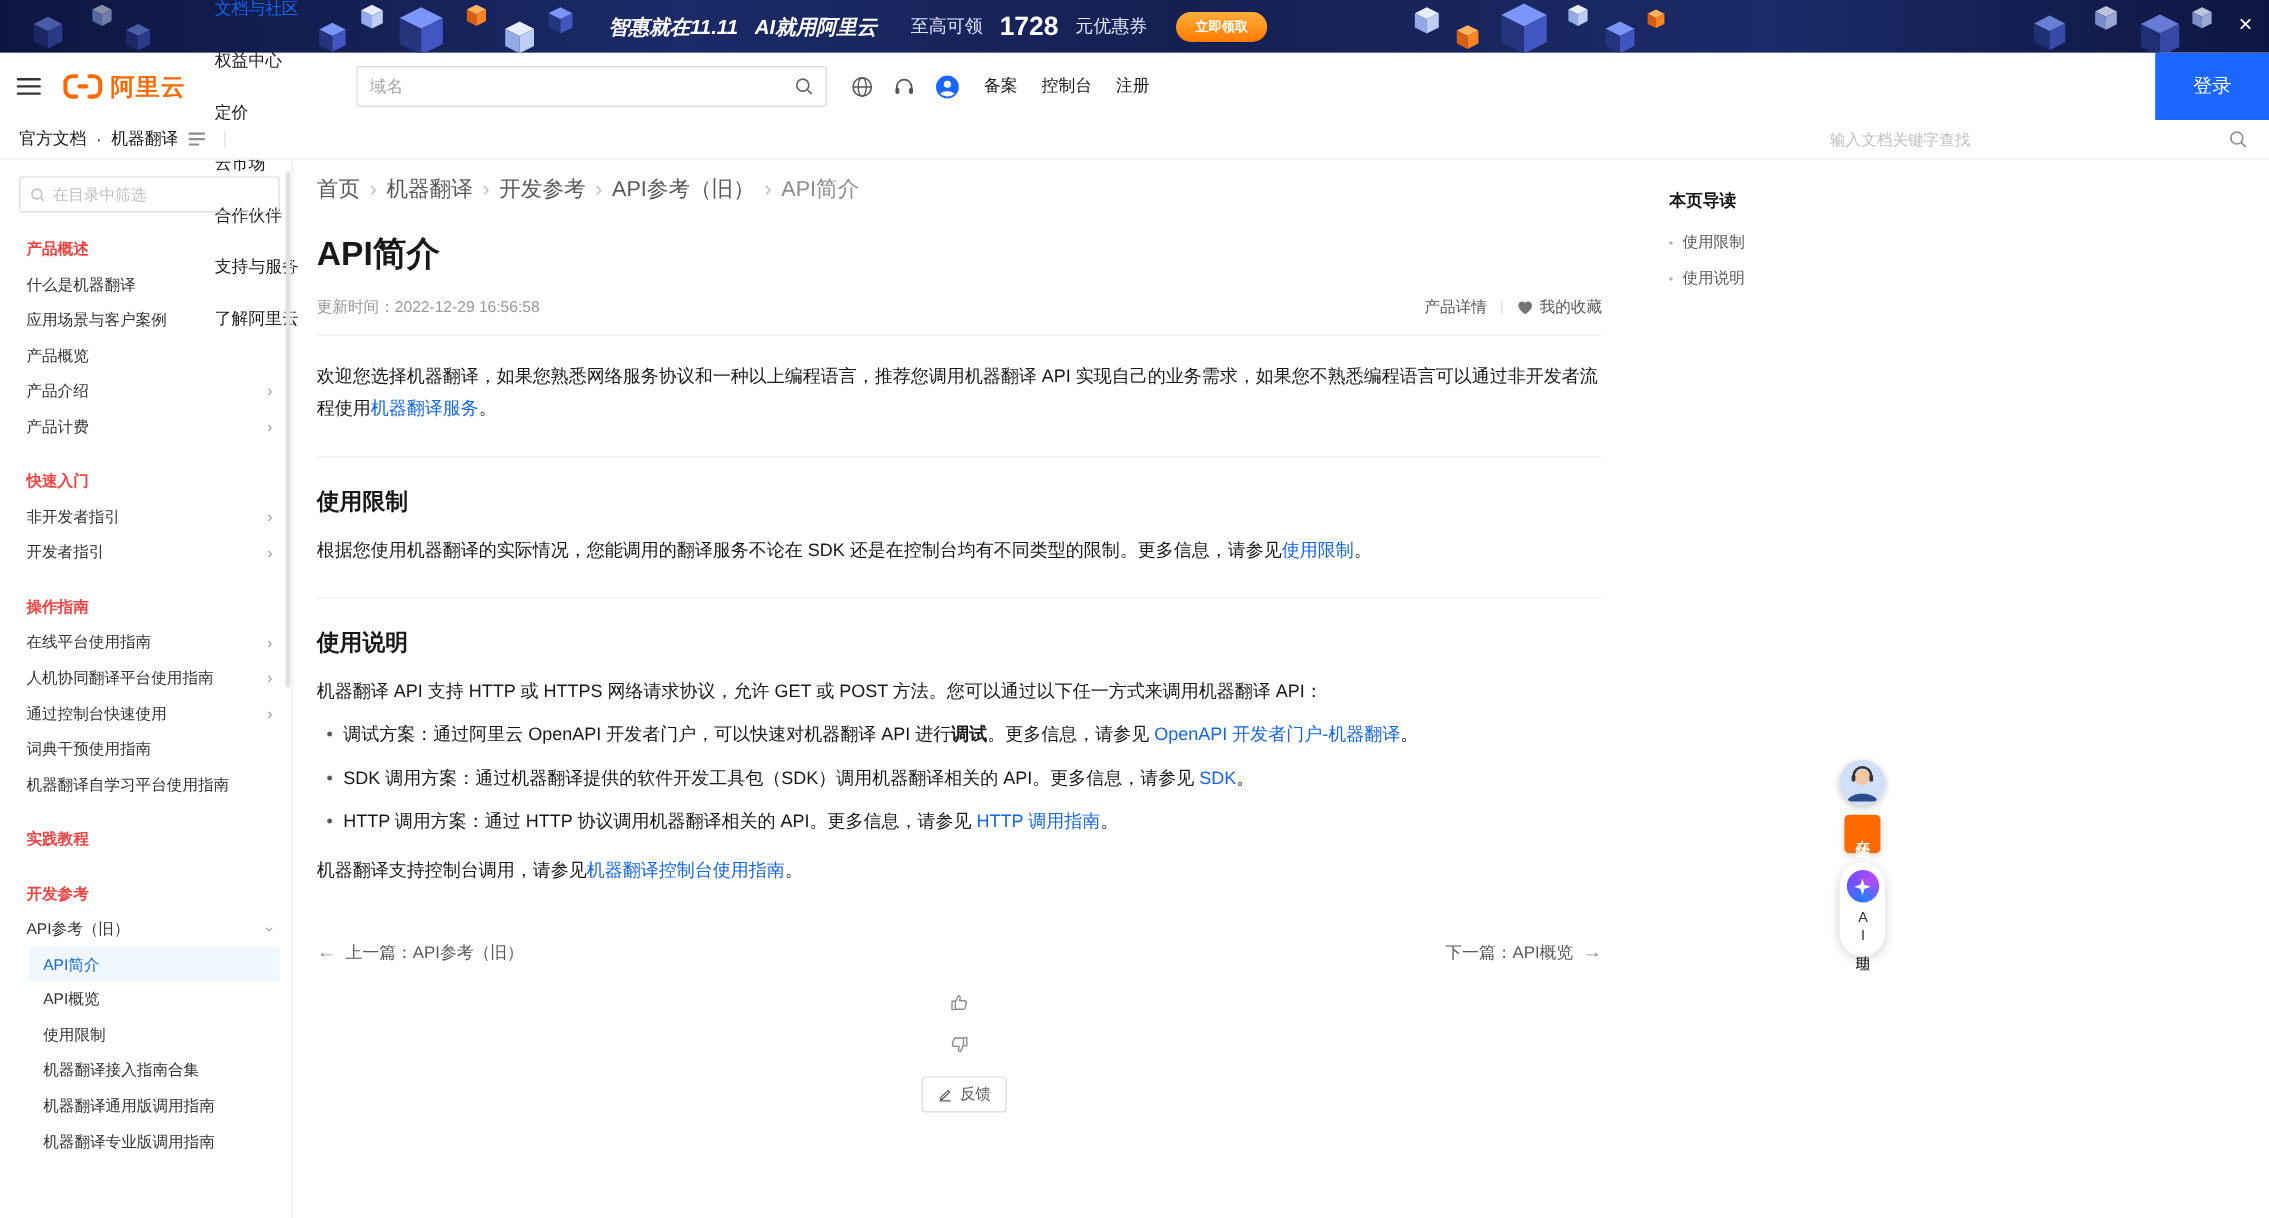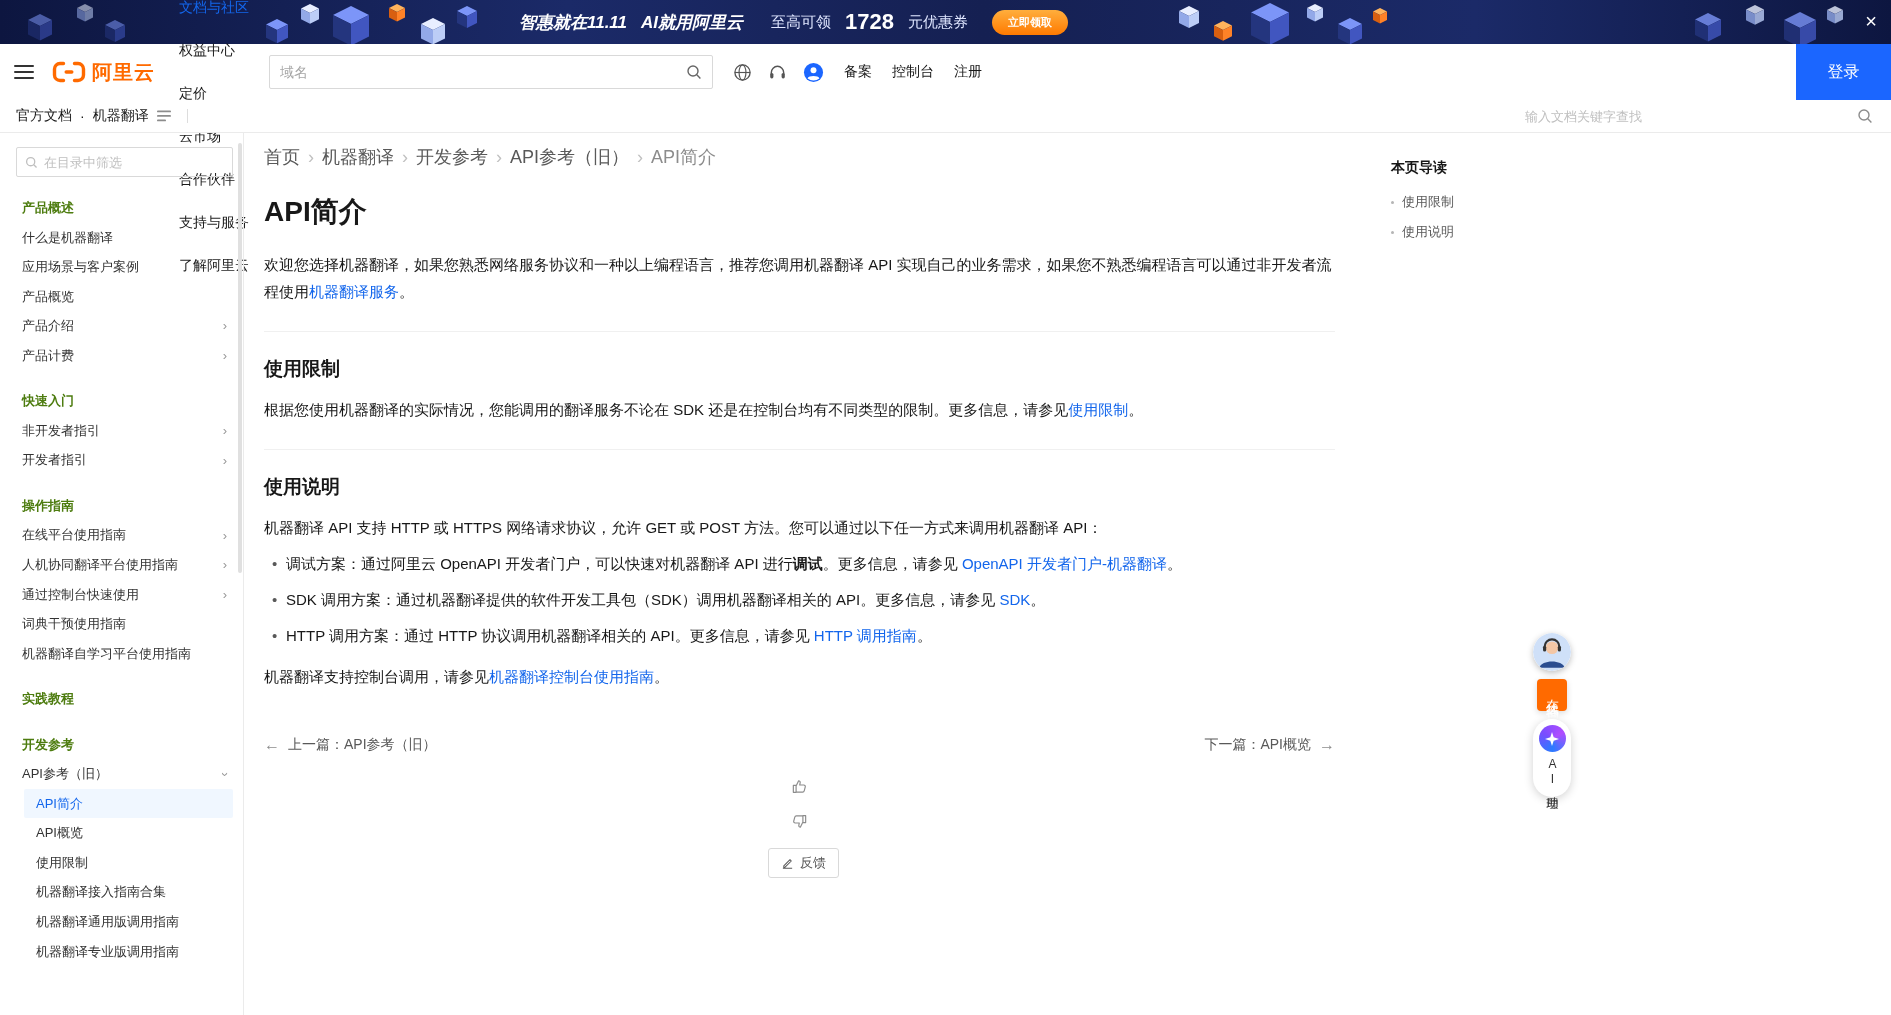--- a/index.html
+++ b/index.html
@@ -3,42 +3,42 @@
 <meta charset="utf-8">
 <style>
   *{margin:0;padding:0;box-sizing:border-box;}
   html,body{width:1891px;height:1015px;overflow:hidden;background:#fff;
     font-family:"Liberation Sans","DejaVu Sans",sans-serif;color:#181818;}
   .page{position:relative;width:1891px;height:1015px;}
 
   
   .banner{position:relative;height:44px;overflow:hidden;
     background:linear-gradient(90deg,#0d1640,#1b2a68 30%,#152052 52%,#1b2a68 78%,#0d1640);}
-  .banner-inner{position:absolute;left:12px;top:0;width:1563px;height:44px;display:flex;
+  .banner-inner{position:absolute;left:0;top:0;width:1563px;height:44px;display:flex;
     align-items:center;justify-content:center;gap:14px;z-index:2;}
   .promo-strong{font-size:17px;font-weight:bold;font-style:italic;color:#fff;white-space:nowrap;}
   .promo-lead{font-size:15px;color:#dfe6ff;margin-left:14px;white-space:nowrap;}
   .promo-amount{font-size:22px;font-weight:bold;color:#fff;}
   .promo-unit{font-size:15px;color:#dfe6ff;white-space:nowrap;}
   .banner-cta{margin-left:10px;background:linear-gradient(180deg,#ffae3d,#ff7a00);color:#fff;
     font-size:11px;font-weight:bold;padding:5px 16px;border-radius:14px;border:none;cursor:pointer;}
   .banner-close{position:absolute;right:14px;top:9px;color:#fff;font-size:20px;line-height:24px;
     cursor:pointer;z-index:3;}
   .deco{position:absolute;top:0;z-index:1;}
 
   
   .nav{height:56px;display:flex;align-items:center;padding:0 14px;position:relative;background:#fff;}
   .hamburger{width:20px;display:flex;flex-direction:column;gap:4px;margin-right:18px;cursor:pointer;}
   .hamburger i{display:block;height:2px;background:#333;border-radius:1px;}
   .logo{display:flex;align-items:center;gap:6px;margin-right:24px;cursor:pointer;}
   .logo-text{font-size:20px;font-weight:bold;color:#ff6a00;letter-spacing:1px;white-space:nowrap;}
   .nav-items{display:flex;gap:25px;font-size:14px;color:#1a1a1a;flex-direction:column;}
   .nav-items .nav-item{cursor:pointer;white-space:nowrap;padding:0;}
   .nav-items .nav-item.active{color:#1366ec;}
-  .nav-search{margin-left:20px;width:444px;height:34px;border:1px solid #d9d9d9;border-radius:2px;
+  .nav-search{margin-left:48px;width:392px;height:34px;border:1px solid #d9d9d9;border-radius:2px;
     display:flex;align-items:center;padding:0 10px;}
   .nav-search input{flex:1;border:none;outline:none;font-size:14px;color:#333;min-width:0;background:transparent;}
   .nav-search input::placeholder{color:#a6a6a6;}
   .nav-icons{display:flex;align-items:center;gap:16px;margin-left:20px;}
   .nav-icon{cursor:pointer;display:flex;align-items:center;}
   .nav-links{display:flex;gap:20px;font-size:14px;margin-left:20px;color:#1a1a1a;}
   .nav-links .nav-link{cursor:pointer;white-space:nowrap;}
   .login-btn{position:absolute;right:0;top:0;width:95px;height:56px;background:#1b66ff;color:#fff;
     font-size:16px;display:flex;align-items:center;justify-content:center;cursor:pointer;}
 
@@ -58,21 +58,21 @@
 
   
   .sidebar{width:244px;flex-shrink:0;border-right:1px solid #ebebeb;padding:14px 10px 0 16px;
     position:relative;font-size:13px;overflow:hidden;}
   .filter-box{width:100%;height:30px;border:1px solid #d9d9d9;border-radius:2px;display:flex;
     align-items:center;gap:6px;padding:0 8px;margin-bottom:6px;}
   .filter-box input{flex:1;border:none;outline:none;font-size:13px;min-width:0;background:transparent;}
   .filter-box input::placeholder{color:#bfbfbf;}
   .side-item{display:flex;align-items:center;justify-content:space-between;padding:6px 6px;
     color:#333;cursor:pointer;border-radius:2px;line-height:1.35;}
-  .side-item.t-header{font-weight:bold;color:#4d7c0f;margin-top:16px;cursor:default;}
+  .side-item.t-header{font-weight:bold;color:#ef4444;margin-top:16px;cursor:default;}
   .side-item .chevron{display:none;color:#999;font-size:13px;line-height:1;}
   .side-item.t-expand .chevron{display:block;}
   .side-item.t-expanded .chevron{display:block;transform:rotate(90deg);}
   .side-item.t-child{margin-left:8px;padding-left:12px;}
   .side-item.active{background:#f0f7ff;color:#1366ec;}
   .side-scrollbar{position:absolute;right:1px;top:10px;width:4px;height:430px;background:#e0e0e0;
     border-radius:2px;cursor:pointer;}
 
   
   .content{width:1071px;margin-left:20px;padding-top:12px;}
@@ -425,20 +425,33 @@
             <span class="crumb-sep">›</span>
           </span>
           <span class="crumb">
             <span>API简介</span>
 
           </span>
         </div>
 
       <h1 class="page-title">API简介</h1>
 
+      <div class="meta-row">
+        <span>更新时间：2022-12-29 16:56:58</span>
+        <div class="meta-actions">
+          <span class="clickable">产品详情</span>
+          <span class="meta-sep"></span>
+          <span class="clickable">
+            <svg width="14" height="13" viewBox="0 0 16 14">
+              <path d="M8 13S1.5 8.8 1.5 4.7C1.5 2.6 3.2 1 5.2 1c1.2 0 2.2.6 2.8 1.5C8.6 1.6 9.6 1 10.8 1c2 0 3.7 1.6 3.7 3.7C14.5 8.8 8 13 8 13z" fill="#737373"></path>
+            </svg>
+            <span>我的收藏</span>
+          </span>
+        </div>
+      </div>
 
       <p class="para"><span>欢迎您选择机器翻译，如果您熟悉网络服务协议和一种以上编程语言，推荐您调用机器翻译 API 实现自己的业务需求，如果您不熟悉编程语言可以通过非开发者流程使用</span><span class="link">机器翻译服务</span><span>。</span></p>
 
       <div class="section">
         <h2 class="section-title">使用限制</h2>
         <p class="para"><span>根据您使用机器翻译的实际情况，您能调用的翻译服务不论在 SDK 还是在控制台均有不同类型的限制。更多信息，请参见</span><span class="link">使用限制</span><span>。</span></p>
       </div>
 
       <div class="section">
         <h2 class="section-title">使用说明</h2>

